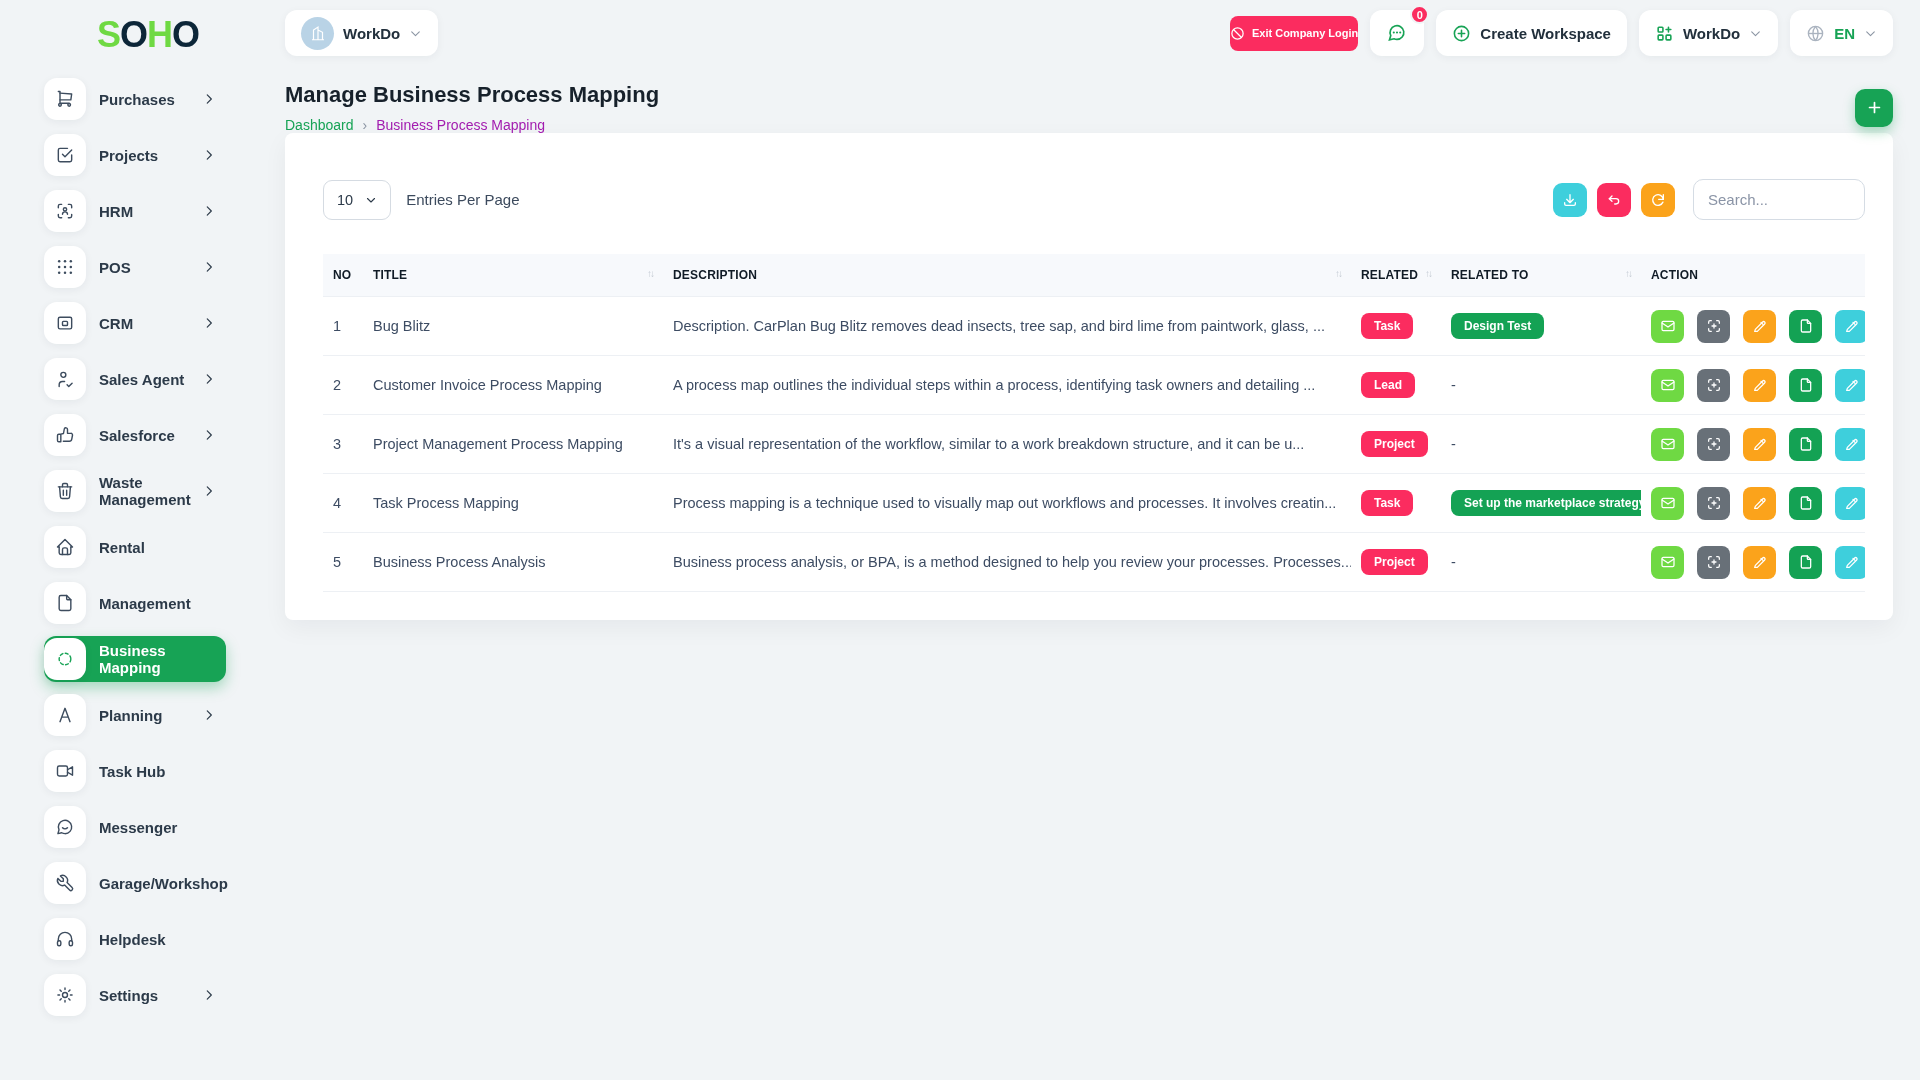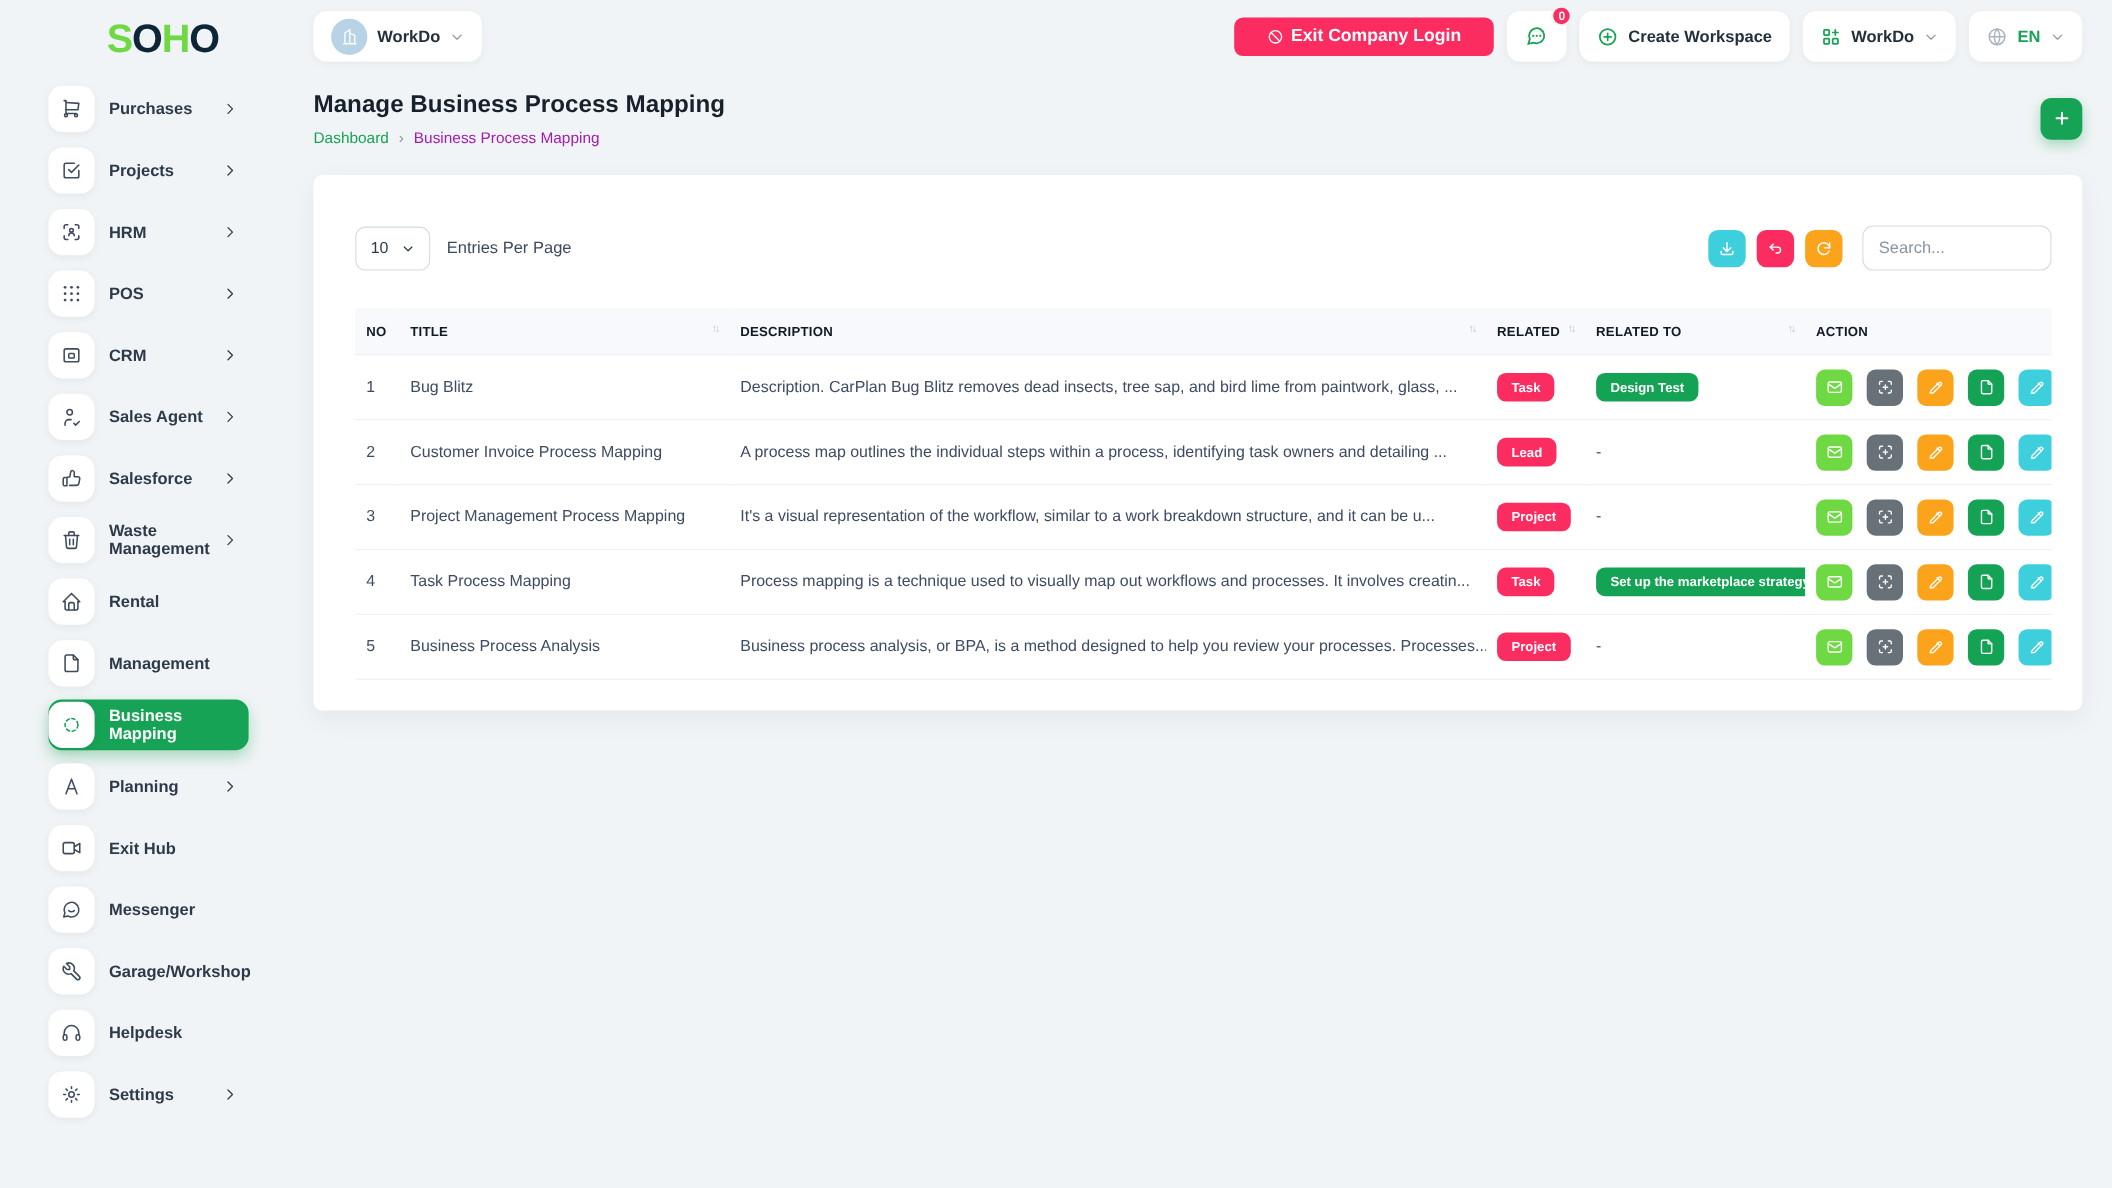--- a/index.html
+++ b/index.html
@@ -27,39 +27,39 @@
   .fillic{fill:#3d4c5e;stroke:none;}
 
   
   main{flex:1;padding:0 27px 0 45px;}
   .topbar{display:flex;align-items:center;justify-content:space-between;margin-top:8px;height:50px;}
   .pill{background:#fff;border-radius:12px;display:inline-flex;align-items:center;height:46px;padding:0 16px;gap:9px;font-size:15px;font-weight:600;color:#22303c;box-shadow:0 2px 8px rgba(20,30,50,.05);}
   .ws-avatar{width:33px;height:33px;border-radius:50%;background:#b9d3e6;display:flex;align-items:center;justify-content:center;}
   .ws-avatar svg{width:18px;height:18px;stroke:#fff;stroke-width:1.6;fill:none;}
   .chev-d{width:13px;height:13px;stroke:#8b95a3;stroke-width:2;fill:none;stroke-linecap:round;stroke-linejoin:round;}
   .top-right{display:flex;align-items:center;gap:12px;}
-  .exit-btn{background:var(--pink);color:#fff;font-size:16px;font-weight:600;height:35px;padding:0 30px;border-radius:8px;display:inline-flex;align-items:center;gap:7px;}
+  .exit-btn{background:var(--pink);color:#fff;font-size:11px;font-weight:600;height:35px;padding:0 0;border-radius:8px;display:inline-flex;align-items:center;gap:7px;}
   .exit-btn svg{width:15px;height:15px;stroke:#fff;stroke-width:2;fill:none;}
   .chat-pill{position:relative;width:54px;justify-content:center;padding:0;}
   .chat-pill svg{width:22px;height:22px;stroke:var(--green);stroke-width:1.8;fill:none;stroke-linecap:round;}
   .count-badge{position:absolute;top:-5px;right:-5px;min-width:19px;height:19px;border-radius:50%;background:var(--pink);color:#fff;font-size:11px;font-weight:700;display:flex;align-items:center;justify-content:center;border:2px solid var(--bg);}
   .gicon{width:19px;height:19px;stroke:var(--green);stroke-width:2;fill:none;stroke-linecap:round;stroke-linejoin:round;}
   .globe{width:19px;height:19px;stroke:#aab3bf;stroke-width:1.7;fill:none;}
   .en-label{color:var(--green);font-weight:700;}
 
   
   .page-head{display:flex;align-items:center;justify-content:space-between;margin-top:24px;}
   .page-title{font-size:22px;font-weight:700;color:#17212b;}
   .breadcrumb{margin-top:9px;font-size:14px;display:flex;gap:9px;align-items:center;}
   .breadcrumb a{color:var(--green);text-decoration:none;}
   .crumb-sep{color:#8b95a3;} .crumb-cur{color:#a21caf;}
   .add-btn{width:38px;height:38px;border-radius:10px;background:var(--green);color:#fff;font-size:21px;font-weight:400;display:flex;align-items:center;justify-content:center;box-shadow:0 5px 12px rgba(23,163,85,.35);}
 
   
-  .card{margin-top:26px;background:#fff;border-radius:8px;padding:46px 28px 28px 38px;box-shadow:0 8px 24px rgba(16,24,40,.05);}
+  .card{background:#fff;border-radius:8px;padding:46px 28px 28px 38px;box-shadow:0 8px 24px rgba(16,24,40,.05);}
   .toolbar{display:flex;align-items:center;}
   .select{display:inline-flex;align-items:center;gap:12px;border:1px solid #d5dbe2;border-radius:9px;height:40px;padding:0 13px;font-size:14.5px;color:#2c3a49;background:#fff;}
   .select svg{width:12px;height:12px;stroke:#2c3a49;stroke-width:2.2;fill:none;stroke-linecap:round;stroke-linejoin:round;}
   .epp{margin-left:15px;font-size:15px;font-weight:500;color:#3c4a5d;}
   .tool-sq{width:34px;height:34px;border-radius:9px;display:inline-flex;align-items:center;justify-content:center;margin-left:10px;}
   .tool-sq svg{width:16px;height:16px;stroke:#fff;stroke-width:2;fill:none;stroke-linecap:round;stroke-linejoin:round;}
   .t-cyan{background:var(--cyan);} .t-pink{background:var(--pink);} .t-orange{background:var(--orange);}
   .search{margin-left:18px;width:172px;height:41px;border:1px solid #d5dce4;border-radius:10px;padding:0 14px;font-size:15px;color:#2c3a49;font-family:inherit;}
   .search::placeholder{color:#8a94a6;}
 
@@ -372,21 +372,21 @@
         <svg class="nav-chev">
           <use href="#i-chev-r"></use>
         </svg>
       </div>
     <div class="nav-item">
         <span class="tile">
           <svg class="ic">
             <use href="#i-video"></use>
           </svg>
         </span>
-        <span class="nav-label">Exit Hub</span>
+        <span class="nav-label">Task Hub</span>
       </div>
     <div class="nav-item">
         <span class="tile">
           <svg class="ic">
             <use href="#i-message"></use>
           </svg>
         </span>
         <span class="nav-label">Messenger</span>
       </div>
     <div class="nav-item">

